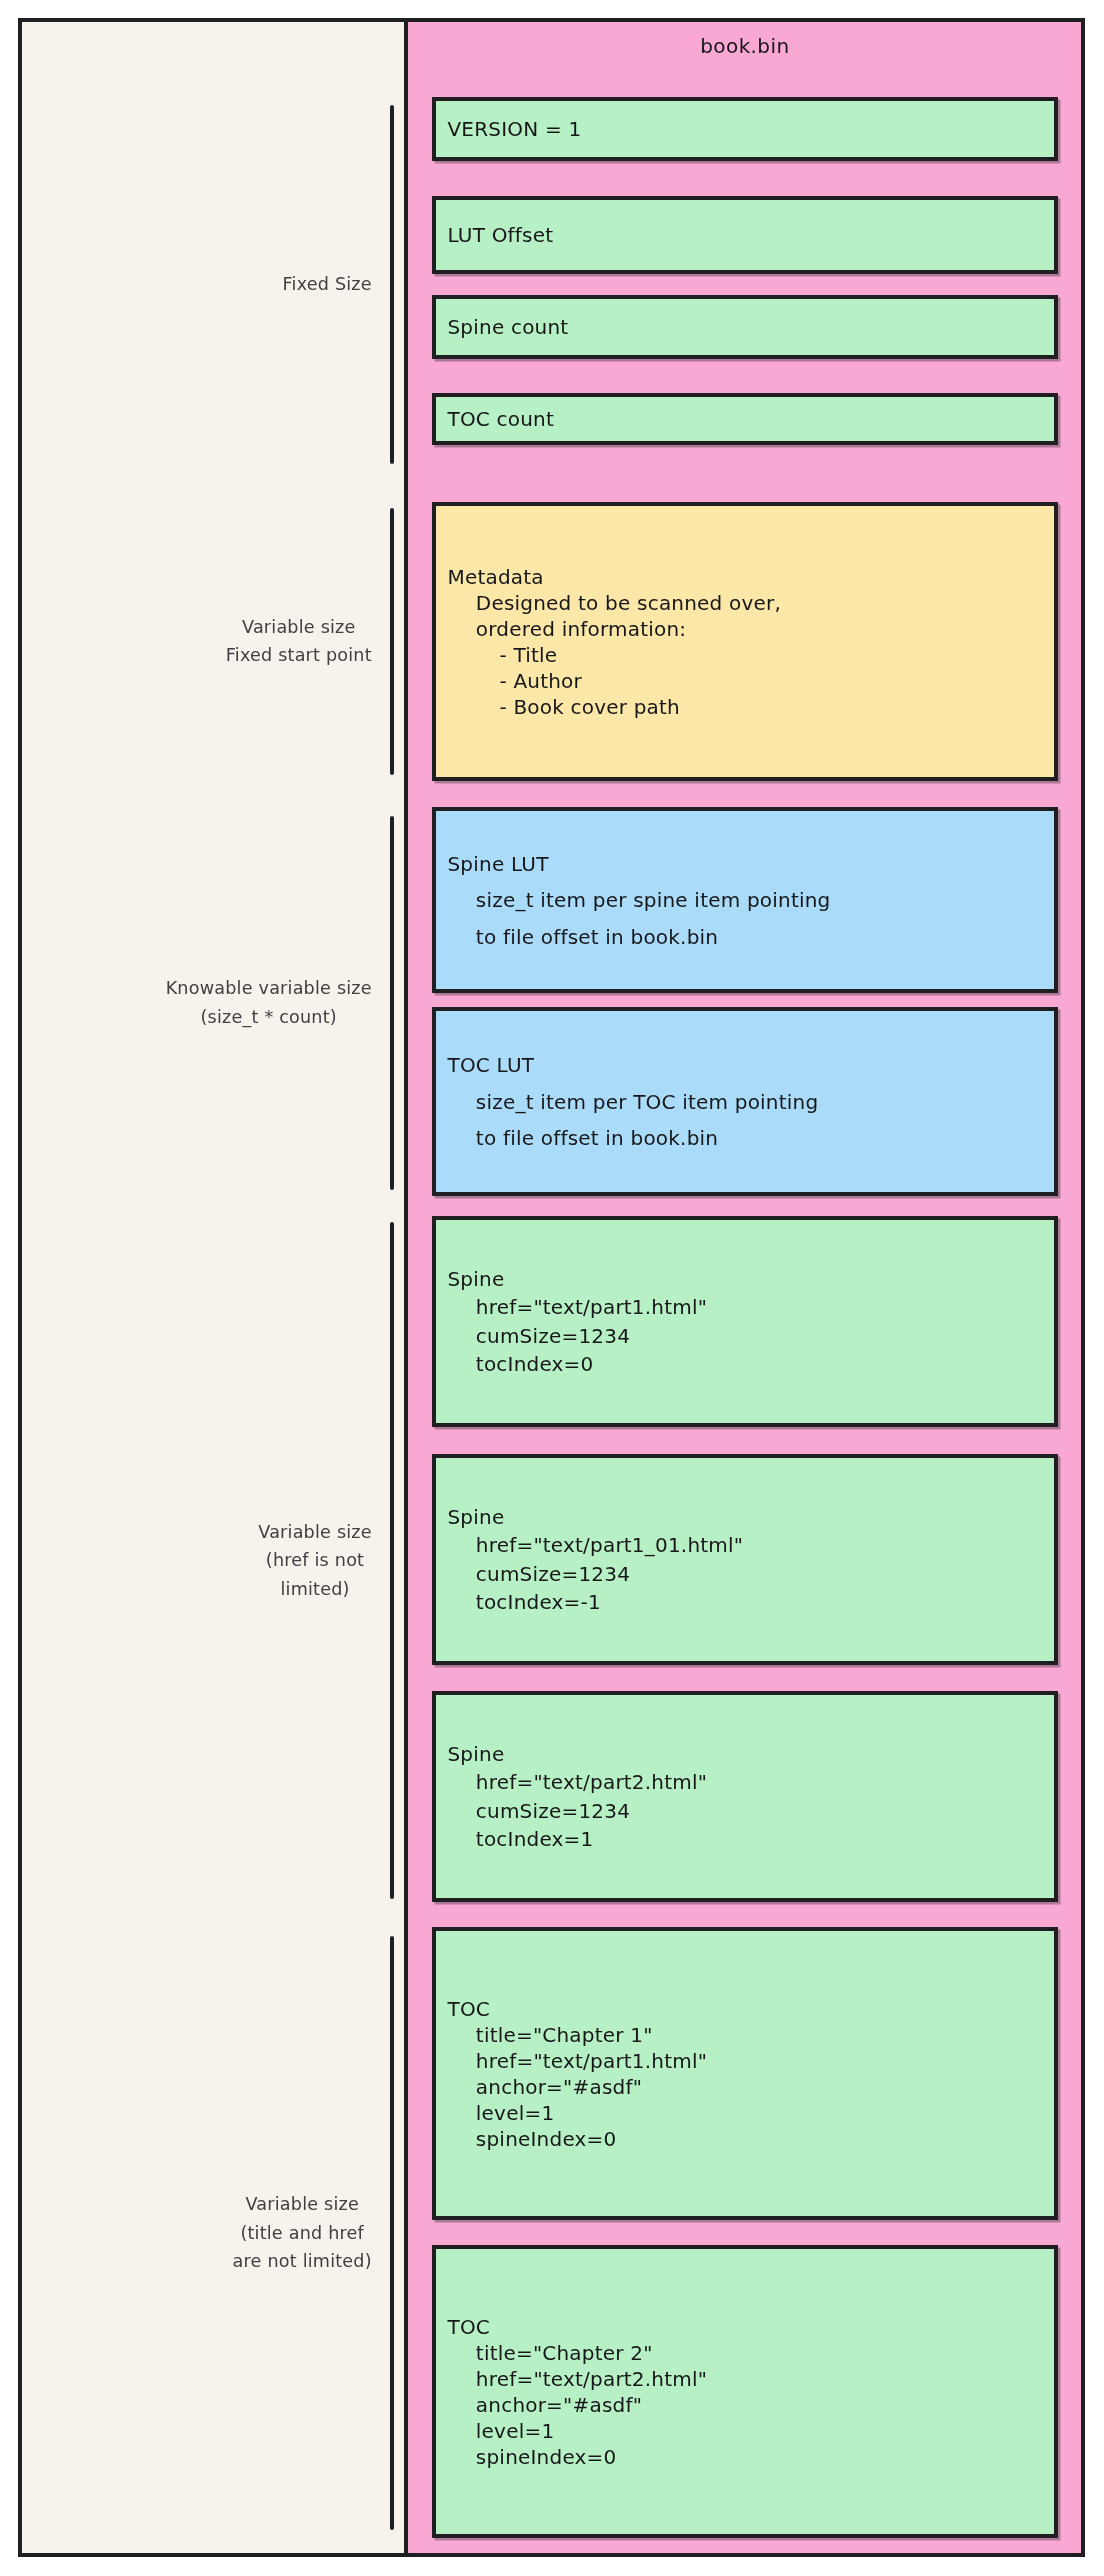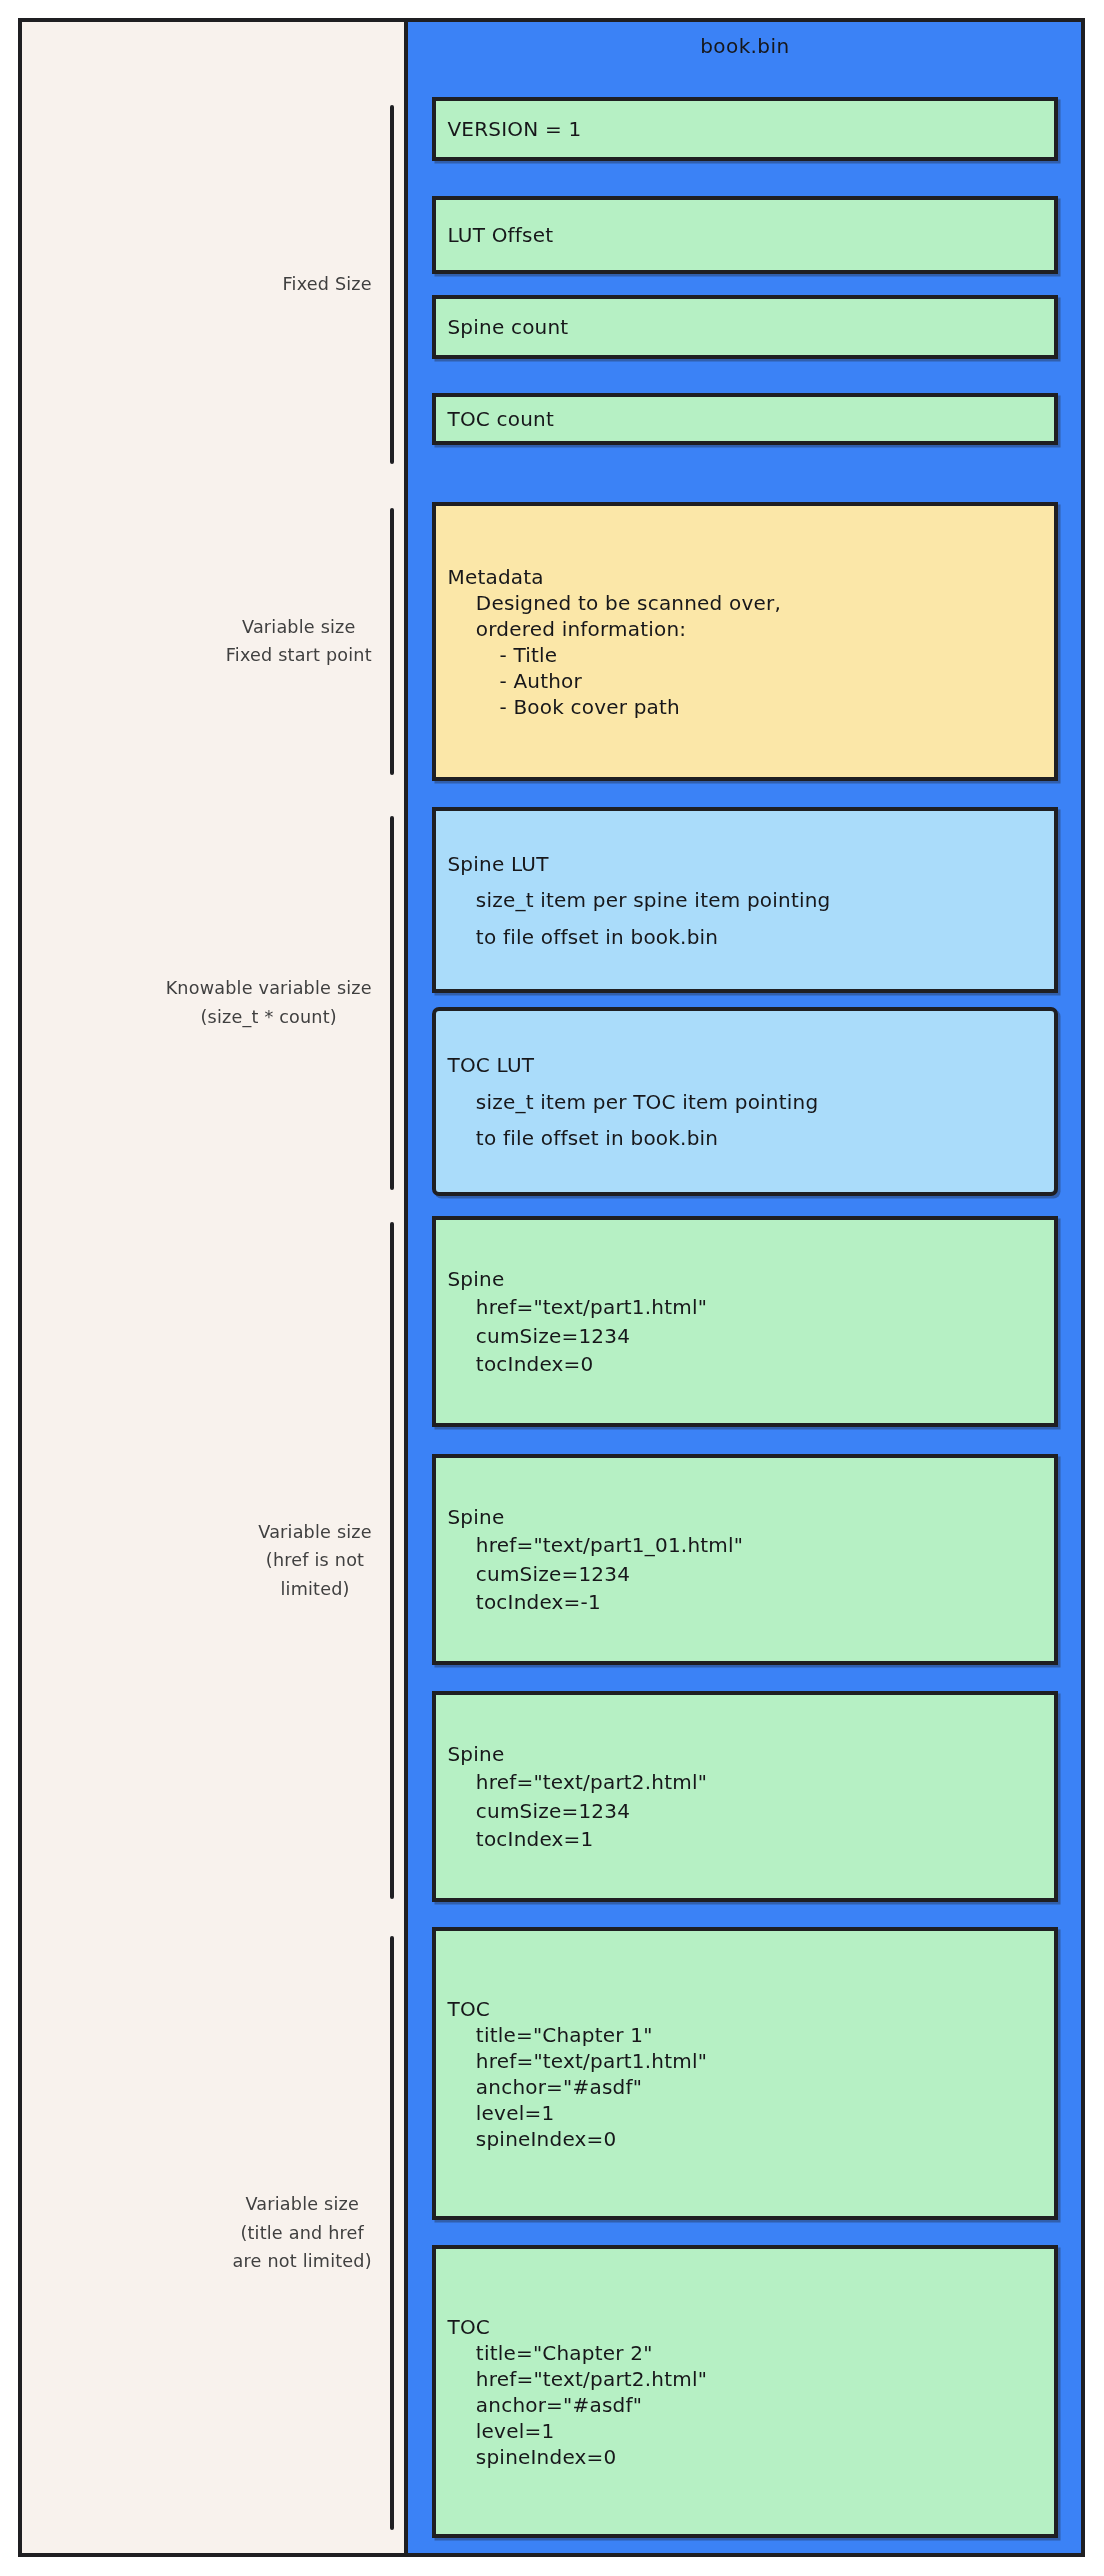--- a/index.html
+++ b/index.html
@@ -61,21 +61,21 @@
     width: 4.2px;
     background: #1f1f22;
     border-radius: 2.5px;
     align-self: stretch;
     margin: 8.4px 0;
   }
 
   
   .right-col {
     flex: 1;
-    background: #3b82f6;
+    background: #f9a8d4;
     border: 4.2px solid #1f1f22;
     box-sizing: border-box;
     position: relative;
     padding: 0 23.4px;
   }
 
   .file-title {
     position: absolute;
     top: 11.7px;
     left: 0;
@@ -175,21 +175,21 @@
           <div class="block-line indent1 tight">ordered information:</div>
           <div class="block-line indent2 tight">- Title</div>
           <div class="block-line indent2 tight">- Author</div>
           <div class="block-line indent2 tight">- Book cover path</div>
         </div>
         <div class="block blue" style="top: 785px; height: 186px;">
           <div class="block-line">Spine LUT</div>
           <div class="block-line indent1">size_t item per spine item pointing</div>
           <div class="block-line indent1">to file offset in book.bin</div>
         </div>
-        <div class="block blue" style="top: 985px; height: 189px; border-radius: 7px;">
+        <div class="block blue" style="top: 985px; height: 189px;">
           <div class="block-line">TOC LUT</div>
           <div class="block-line indent1">size_t item per TOC item pointing</div>
           <div class="block-line indent1">to file offset in book.bin</div>
         </div>
         <div class="block green" style="top: 1194px; height: 211px;">
           <div class="block-line">Spine</div>
           <div class="block-line indent1">href="text/part1.html"</div>
           <div class="block-line indent1">cumSize=1234</div>
           <div class="block-line indent1">tocIndex=0</div>
         </div>

